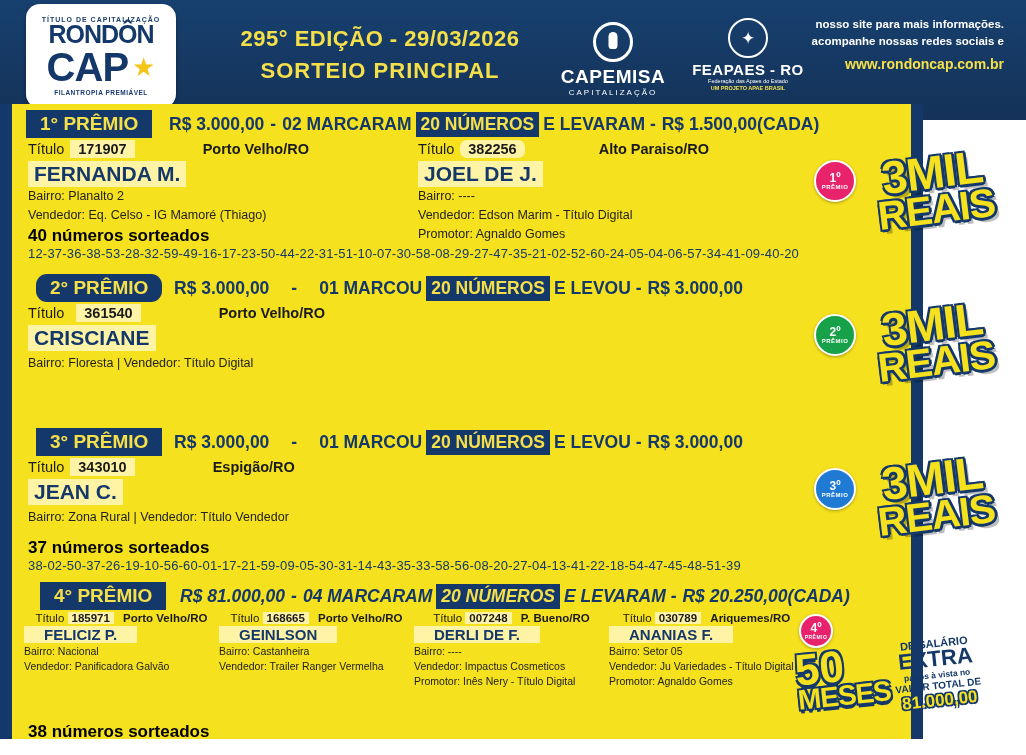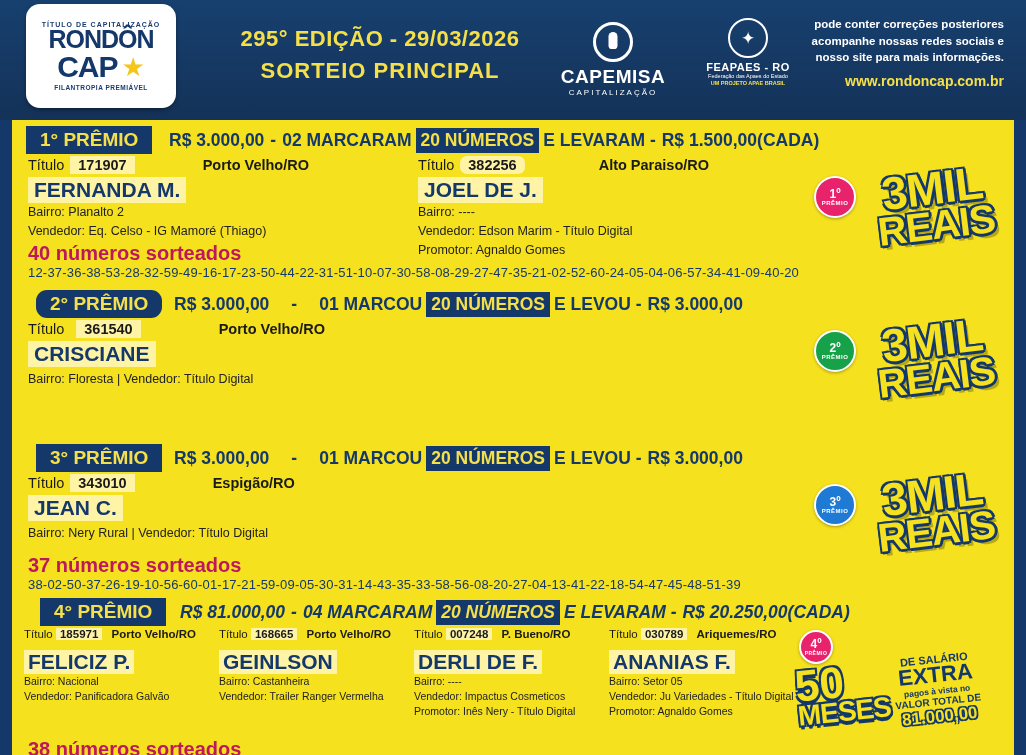--- a/index.html
+++ b/index.html
@@ -19,21 +19,21 @@
   }
   .logo-card{
     position:absolute;left:26px;top:4px;width:150px;height:104px;
     background:#fff;border-radius:14px;
     box-shadow:0 2px 4px rgba(0,0,0,.35);
     display:flex;flex-direction:column;align-items:center;justify-content:center;
   }
   .logo-top{font-size:7px;letter-spacing:1px;color:#1a3c6e;font-weight:bold;}
   .logo-rondon{font-size:25px;font-weight:bold;color:#14386a;letter-spacing:-1px;line-height:.95;}
   .logo-caprow{display:flex;align-items:center;gap:4px;line-height:1;}
-  .logo-cap{font-size:30px;font-weight:bold;color:#14386a;letter-spacing:-1px;}
+  .logo-cap{font-size:40px;font-weight:bold;color:#14386a;letter-spacing:-1px;}
   .star{color:#f5c518;font-size:26px;line-height:1;}
   .logo-bottom{font-size:6.5px;color:#1a3c6e;font-weight:bold;letter-spacing:.5px;margin-top:2px;}
 
   .edition{
     position:absolute;left:200px;top:26px;width:360px;text-align:center;
     color:#f5e04a;font-weight:bold;
   }
   .edition .l1{font-size:22px;letter-spacing:.5px;}
   .edition .l2{font-size:22px;margin-top:6px;letter-spacing:1px;}
 
@@ -52,33 +52,33 @@
   .capemisa .n2{font-size:8px;letter-spacing:2px;}
 
   .feapaes{
     position:absolute;left:690px;top:18px;width:116px;text-align:center;color:#fff;
   }
   .feapaes .seal{
     width:36px;height:36px;margin:0 auto 3px auto;border-radius:50%;
     border:2px solid #fff;display:flex;align-items:center;justify-content:center;
     font-size:17px;line-height:1;
   }
-  .feapaes .f1{font-size:11px;font-weight:bold;letter-spacing:.5px;}
+  .feapaes .f1{font-size:15px;font-weight:bold;letter-spacing:.5px;}
   .feapaes .f2{font-size:5.5px;line-height:1.35;}
   .feapaes .f3{font-size:5.5px;color:#f5e04a;font-weight:bold;}
 
   .notice{
     position:absolute;right:22px;top:16px;width:240px;text-align:right;color:#fff;
     font-size:11.5px;line-height:1.45;font-weight:bold;
   }
   .notice .site{color:#f5e04a;font-size:14px;margin-top:5px;}
 
   
   .body{
-    position:absolute;left:0;top:120px;width:1026px;height:635px;
+    position:absolute;left:0;top:104px;width:923px;height:635px;
     background:#f5e11e;
   }
   .side-left{position:absolute;left:0;top:0;width:12px;height:635px;background:#14386a;}
   .side-right{position:absolute;right:0;top:0;width:12px;height:635px;background:#14386a;}
 
   .content{position:absolute;left:14px;top:0;width:998px;height:635px;}
 
   
   .prize-bar{position:relative;height:30px;margin-top:5px;}
   .prize-tag{
@@ -96,21 +96,21 @@
   .wrap{position:relative;}
   .col{position:absolute;top:0;}
   .lbl{font-size:14.5px;color:#1a1a1a;}
   .tit-num{background:#fff4a6;padding:1px 8px;font-size:14.5px;font-weight:bold;}
   .city{font-size:14.5px;font-weight:bold;color:#1a1a1a;}
   .name{
     font-size:21px;font-weight:bold;color:#14386a;background:#fff4a6;
     display:inline-block;padding:1px 6px;margin-top:3px;
   }
   .small{font-size:12.5px;color:#222;line-height:1.5;}
-  .sorteados{font-size:20px;font-weight:bold;color:#be185d;margin-top:2px;}
+  .sorteados{font-size:17px;font-weight:bold;color:#000000;margin-top:2px;}
   .numbers{font-size:13px;color:#14386a;letter-spacing:.2px;line-height:1.2;}
 
   
   .medal{
     position:absolute;width:38px;height:38px;border-radius:50%;
     background:#e8236b;color:#fff;display:flex;flex-direction:column;
     align-items:center;justify-content:center;border:2px solid #fff;
     box-shadow:0 1px 3px rgba(0,0,0,.3);
   }
   .medal.green{background:#17a24a;}
@@ -124,24 +124,24 @@
     font-weight:bold;color:#f5e11e;
     text-shadow:2px 2px 0 #14386a,-2px -2px 0 #14386a,2px -2px 0 #14386a,-2px 2px 0 #14386a,
                 0 3px 0 #14386a,3px 0 0 #14386a,4px 5px 0 rgba(0,0,0,.25);
     line-height:.88;letter-spacing:-1px;
   }
   .mil .a{font-size:46px;}
   .mil .b{font-size:40px;}
 
   
   .q-col{position:absolute;top:0;width:195px;}
-  .q-head{font-size:11.5px;}
+  .q-head{font-size:11.5px;text-align:center;}
   .q-tit{background:#fff4a6;padding:0 4px;font-weight:bold;font-size:11.5px;}
   .q-city{font-weight:bold;font-size:11.5px;margin-left:6px;}
-  .q-name{font-size:21px;font-weight:bold;color:#14386a;background:#fff4a6;display:inline-block;padding:0 4px;margin-top:10px;}
+  .q-name{font-size:15px;font-weight:bold;color:#14386a;background:#fff4a6;display:inline-block;padding:0 20px;margin-top:2px;}
   .q-small{font-size:10.5px;line-height:1.45;color:#222;}
 
   
   .meses{
     position:absolute;right:16px;bottom:6px;width:200px;height:96px;
   }
   .meses .big{
     position:absolute;left:0;top:10px;font-size:44px;font-weight:bold;color:#f5e11e;
     text-shadow:2px 2px 0 #14386a,-2px -2px 0 #14386a,2px -2px 0 #14386a,-2px 2px 0 #14386a,0 4px 0 #14386a;
     line-height:.85;transform:rotate(-6deg);
@@ -189,23 +189,22 @@
     </div>
 
     <div class="feapaes">
       <div class="seal">✦</div>
       <div class="f1">FEAPAES - RO</div>
       <div class="f2">Federação das Apaes do Estado</div>
       <div class="f3">UM PROJETO APAE BRASIL</div>
     </div>
 
     <div class="notice">
-      <div>pode conter correções posteriores</div>
+      <div>nosso site para mais informações.</div>
       <div>acompanhe nossas redes sociais e</div>
-      <div>nosso site para mais informações.</div>
       <div class="site">www.rondoncap.com.br</div>
     </div>
   </div>
 
   <div class="body">
     <div class="side-left"></div>
     <div class="side-right"></div>
 
     <div class="content">
 
@@ -310,21 +309,21 @@
       </div>
 
       <div class="wrap" style="height:122px;">
         <div class="col" style="left:14px;width:520px;">
           <div style="display:flex;align-items:center;">
             <span class="lbl">Título</span>
             <span class="tit-num" style="margin-left:6px;">343010</span>
             <span class="city" style="margin-left:78px;">Espigão/RO</span>
           </div>
           <div class="name">JEAN C.</div>
-          <div class="small" style="margin-top:3px;">Bairro: Nery Rural | Vendedor: Título Digital</div>
+          <div class="small" style="margin-top:3px;">Bairro: Zona Rural | Vendedor: Título Vendedor</div>
         </div>
 
         <div class="medal blue" style="left:800px;top:10px;">
           <span class="m1">3º</span>
           <span class="m2">PRÊMIO</span>
         </div>
 
         <div class="mil" style="left:845px;top:0px;">
           <div class="a">3MIL</div>
           <div class="b">REAIS</div>

